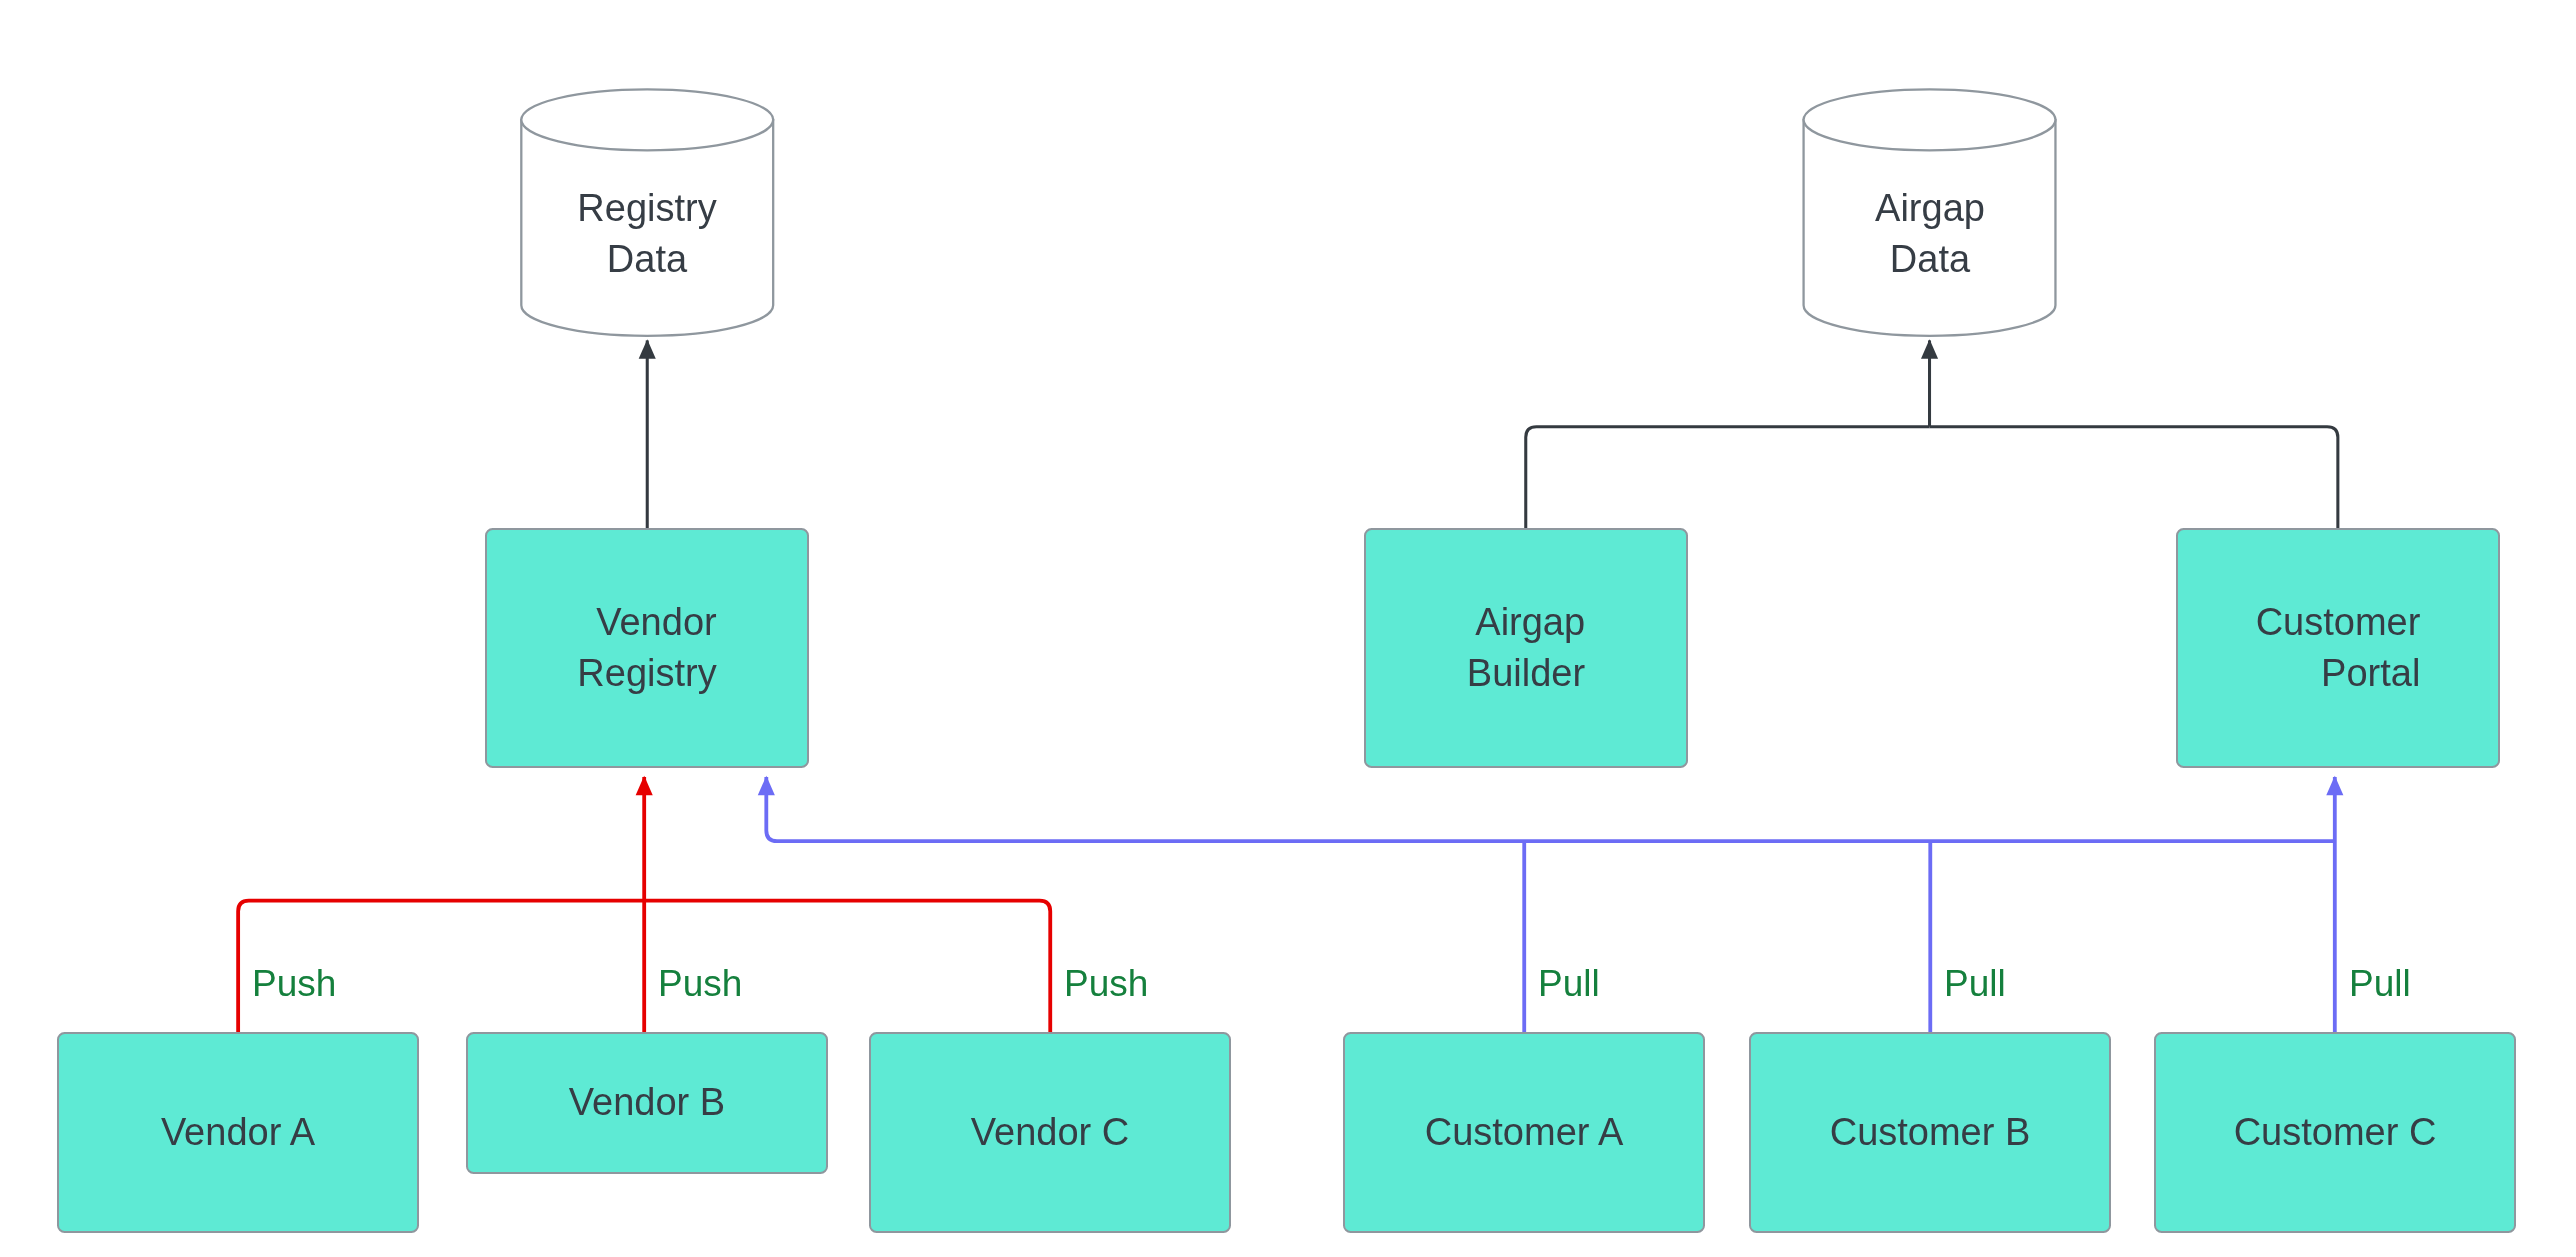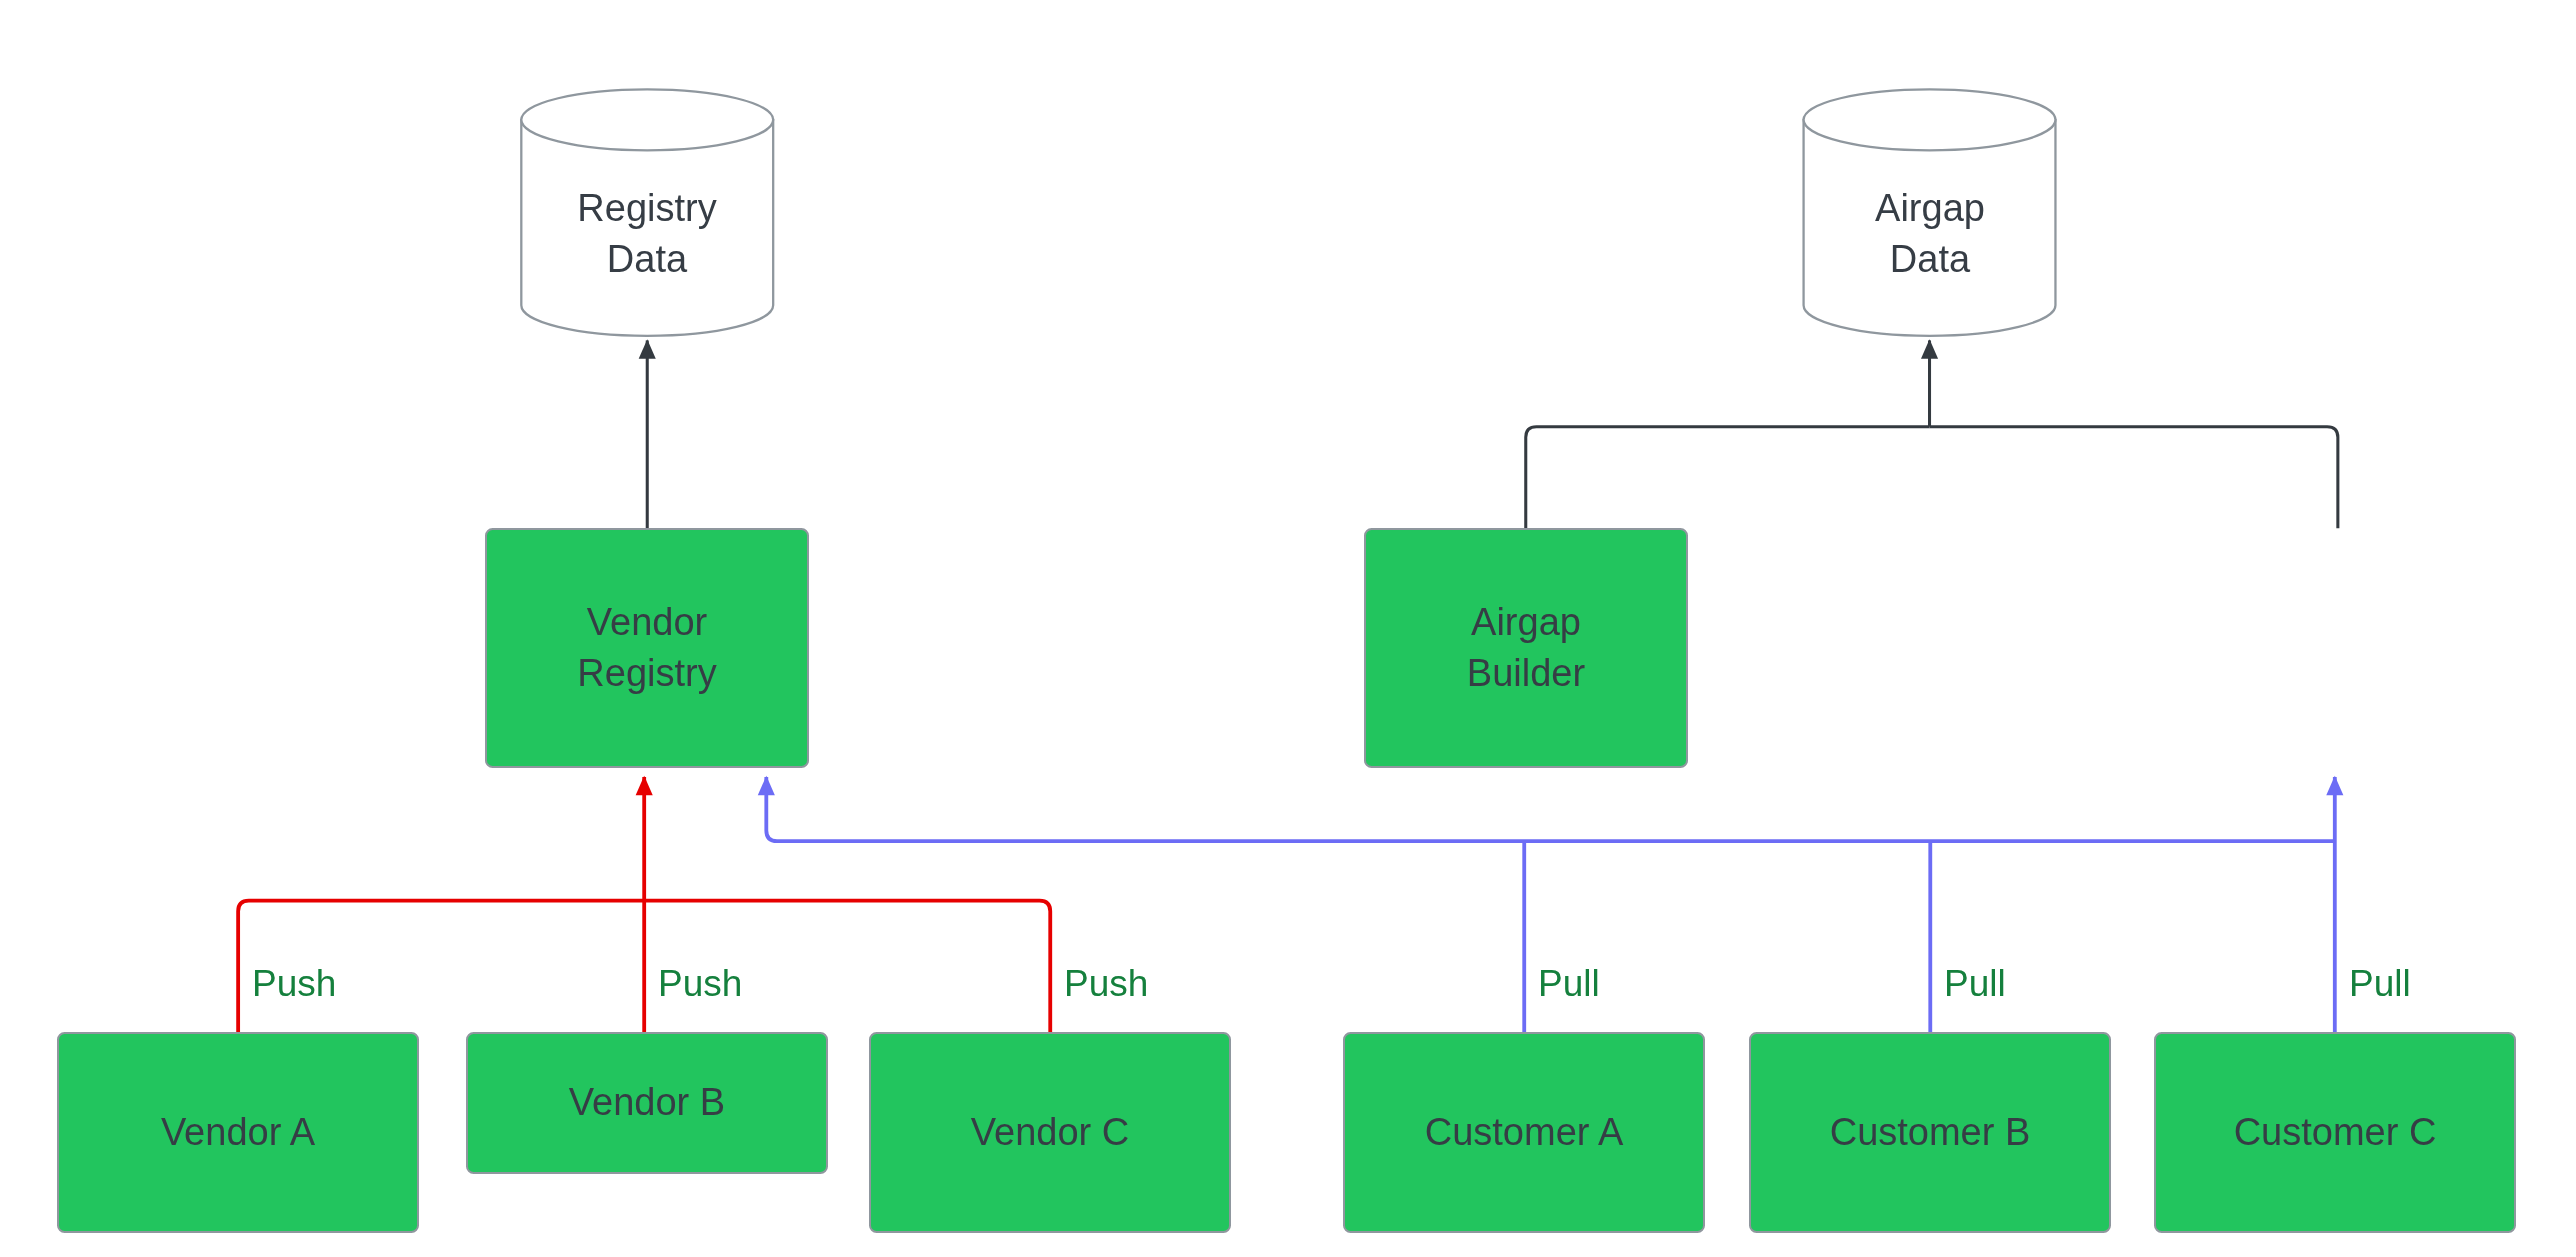--- a/index.html
+++ b/index.html
@@ -24,28 +24,28 @@
   }
   .edge {
     fill: none;
   }
   .cyl {
     fill: #ffffff;
     stroke-width: 3;
   }
   .node-box {
     position: absolute;
-    background: #22c55e;
+    background: #5eead4;
     border: 2.3px solid #8f979e;
     border-radius: 7.6px;
     box-sizing: border-box;
     display: flex;
     align-items: center;
     justify-content: center;
-    text-align: center;
+    text-align: right;
     font-size: 38px;
     line-height: 1.35;
     white-space: pre-line;
   }
   .cyl-label {
     position: absolute;
     display: flex;
     align-items: center;
     justify-content: center;
     text-align: center;
@@ -100,20 +100,22 @@
 
   <div class="cyl-label" style="left:521px; top:122px; width:252px; height:160px;">Registry
 Data</div>
   <div class="cyl-label" style="left:1804px; top:122px; width:252px; height:160px;">Airgap
 Data</div>
 
   <div class="node-box" style="left:485px; top:496px; width:324px; height:240px;">Vendor
 Registry</div>
   <div class="node-box" style="left:1364px; top:496px; width:324px; height:240px;">Airgap
 Builder</div>
+  <div class="node-box" style="left:2176px; top:496px; width:324px; height:240px;">Customer
+Portal</div>
 
   <div class="node-box" style="left:57px; top:1000px; width:362px; height:201px;">Vendor A</div>
   <div class="node-box" style="left:466px; top:1000px; width:362px; height:142px;">Vendor B</div>
   <div class="node-box" style="left:1343px; top:1000px; width:362px; height:201px;">Customer A</div>
   <div class="node-box" style="left:869px; top:1000px; width:362px; height:201px;">Vendor C</div>
   <div class="node-box" style="left:1749px; top:1000px; width:362px; height:201px;">Customer B</div>
   <div class="node-box" style="left:2154px; top:1000px; width:362px; height:201px;">Customer C</div>
 
   <div class="edge-label" style="left:252px; top:931px;">Push</div>
   <div class="edge-label" style="left:658px; top:931px;">Push</div>

